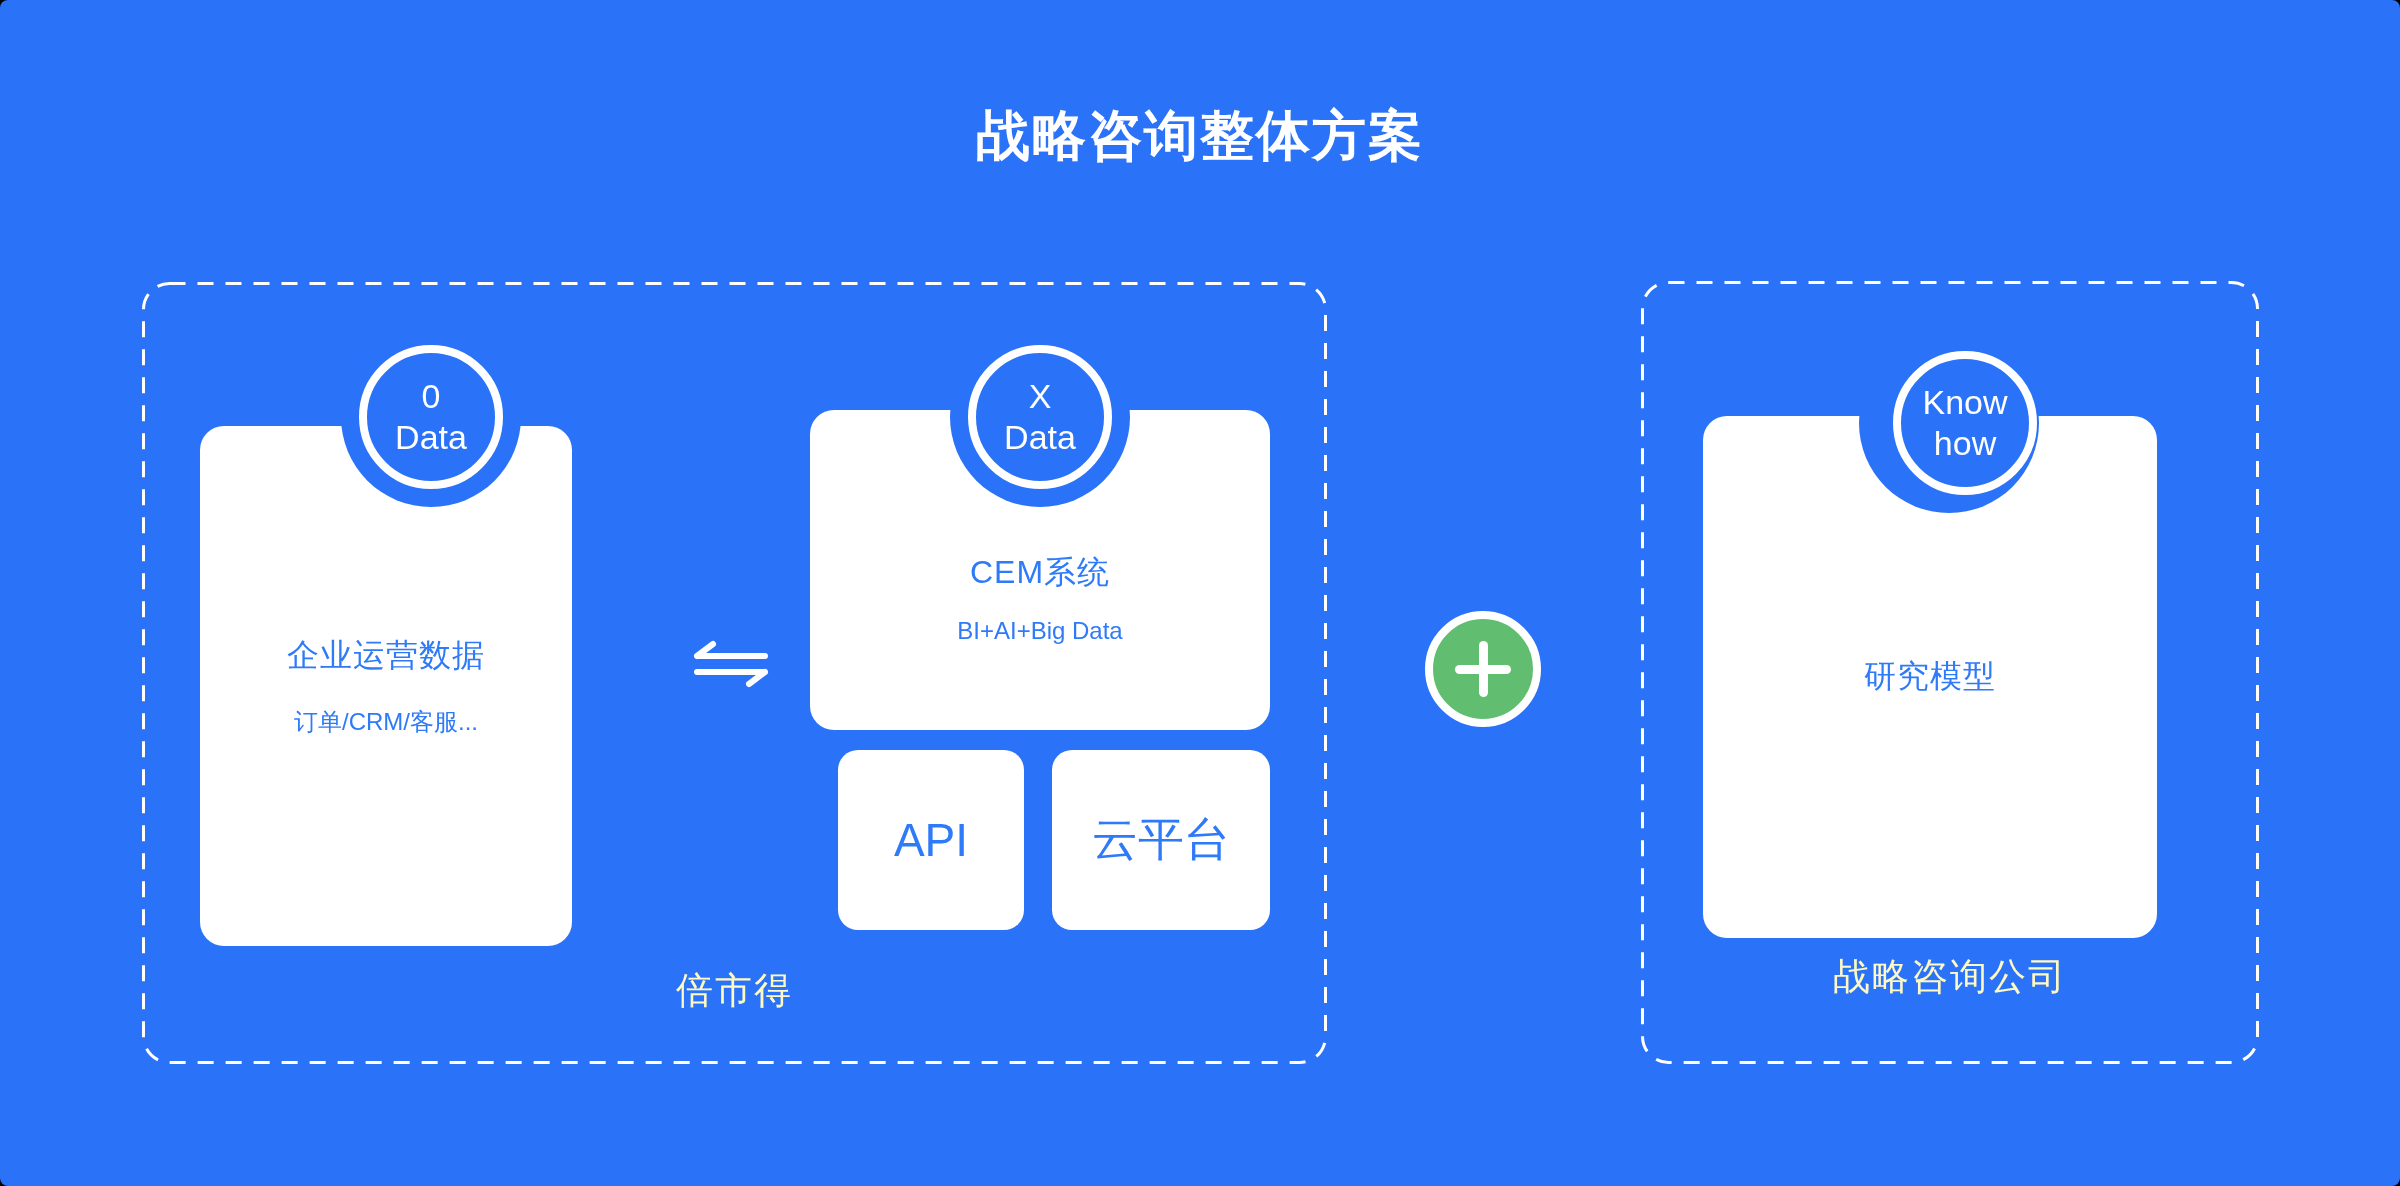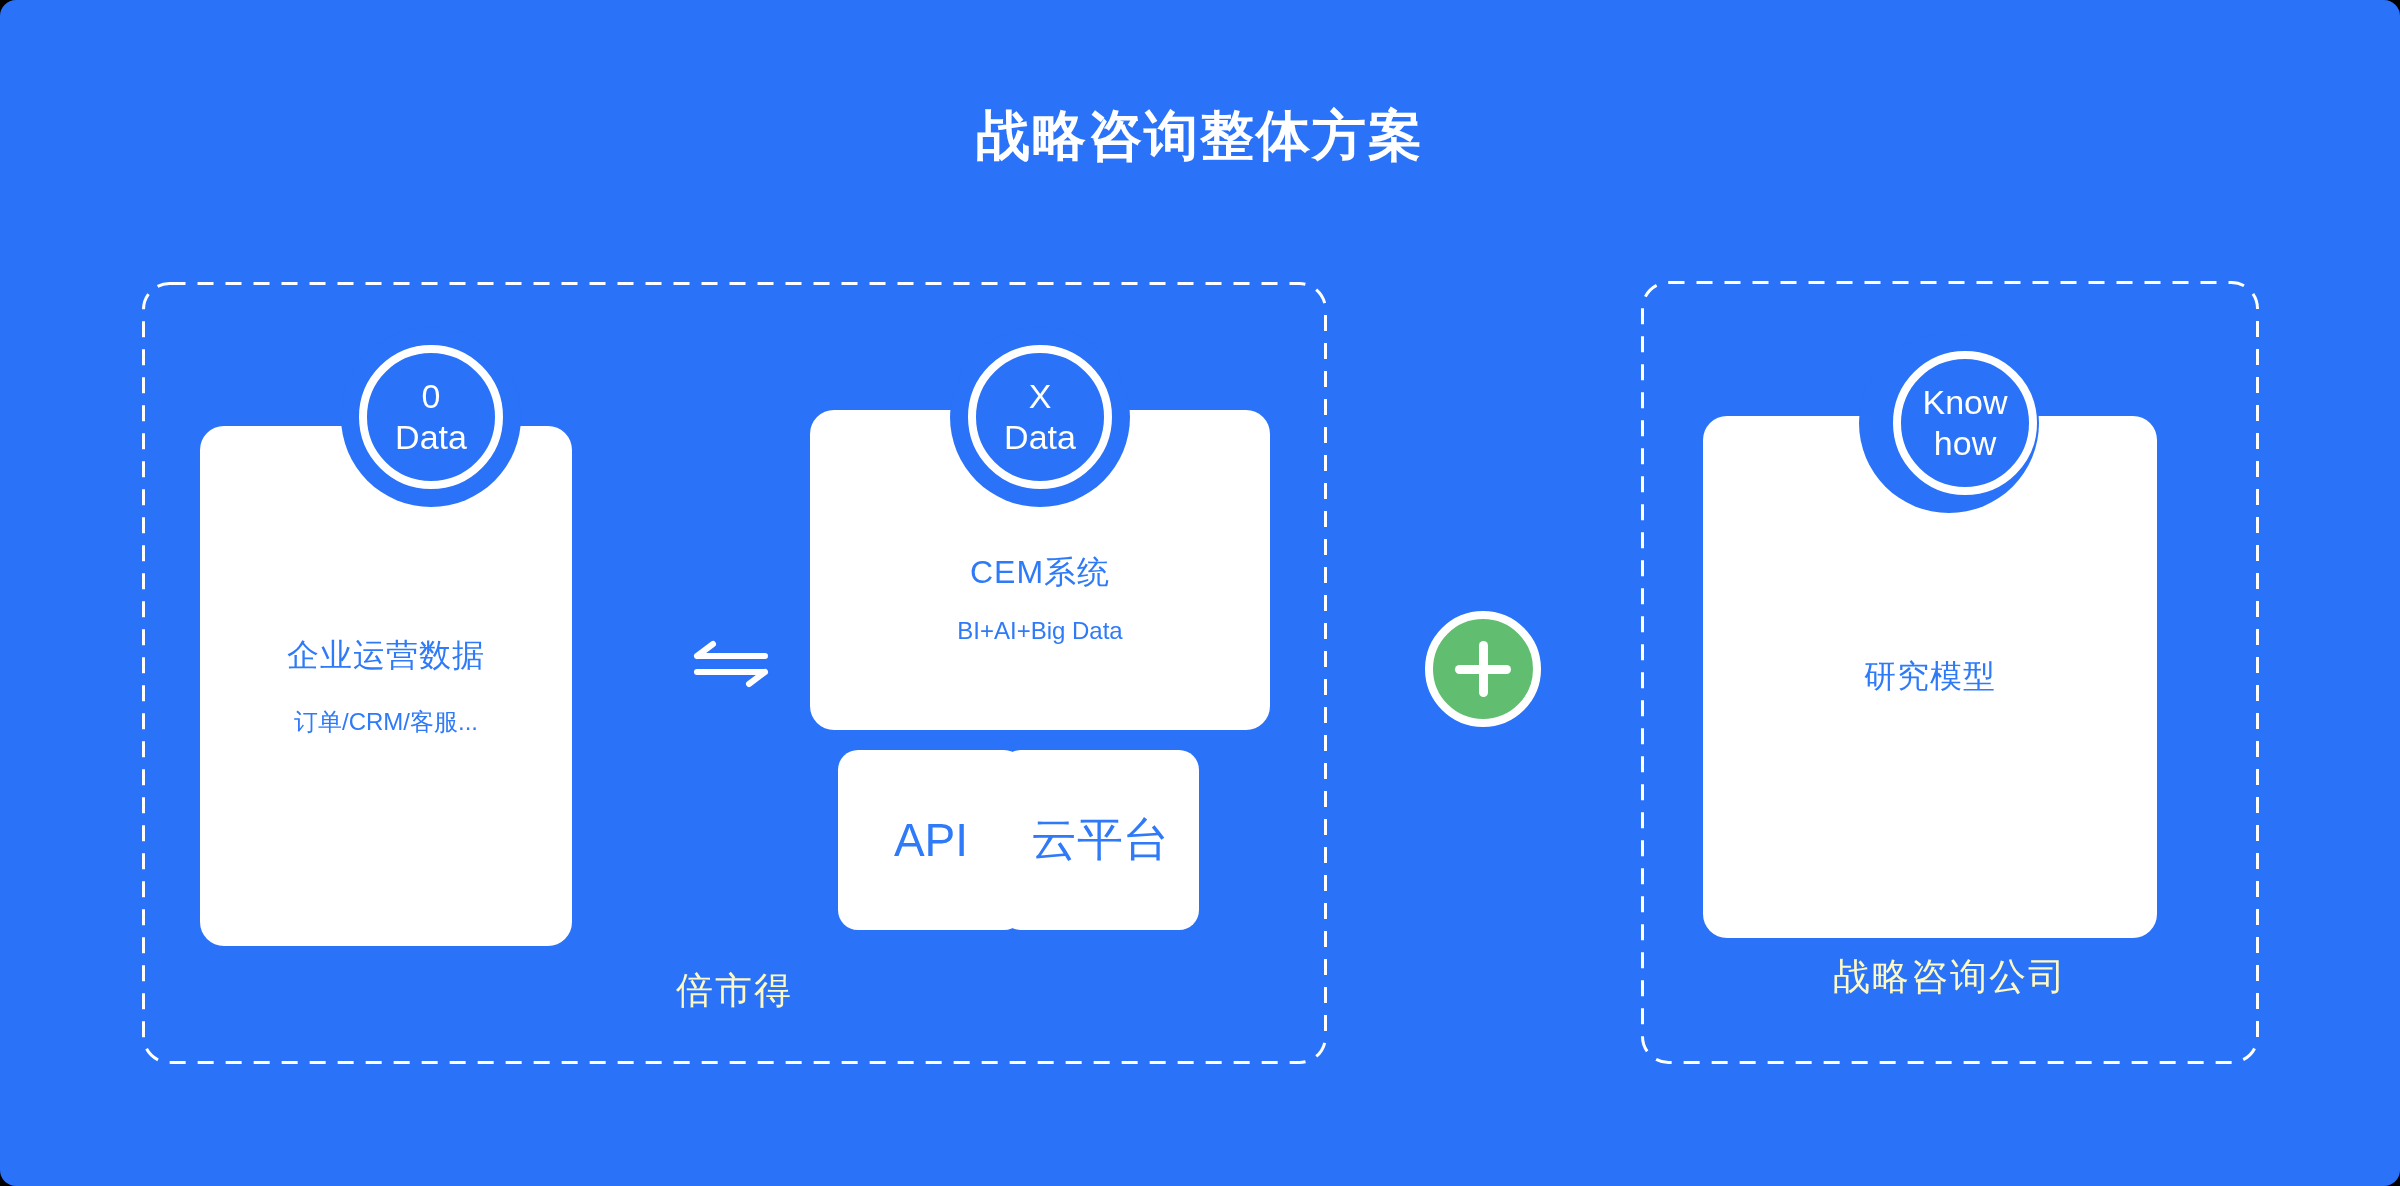--- a/index.html
+++ b/index.html
@@ -10,21 +10,21 @@
     position: relative;
     width: 2400px;
     height: 1186px;
     background: #000;
     overflow: hidden;
   }
   .canvas {
     position: absolute;
     inset: 0;
     background: #2A72F8;
-    border-radius: 16px;
+    border-radius: 8px;
   }
 
   .page-title {
     position: absolute;
     top: 100px;
     left: 0;
     width: 100%;
     text-align: center;
     color: #ffffff;
     font-size: 54px;
@@ -185,21 +185,21 @@
         <span>X</span>
         <span>Data</span>
       </div>
 
       <div class="card" style="left:696px; top:468px; width:186px; height:180px; border-radius:20px;">
         <div class="card-content">
           <div class="small-card-label">API</div>
         </div>
       </div>
 
-      <div class="card" style="left:859px; top:468px; width:198px; height:180px; border-radius:20px;">
+      <div class="card" style="left:910px; top:468px; width:218px; height:180px; border-radius:20px;">
         <div class="card-content">
           <div class="small-card-label">云平台</div>
         </div>
       </div>
 
       <div class="group-label" style="top:684px;">倍市得</div>
     </div>
 
     <div class="plus-circle">
       <div class="bar h"></div>

